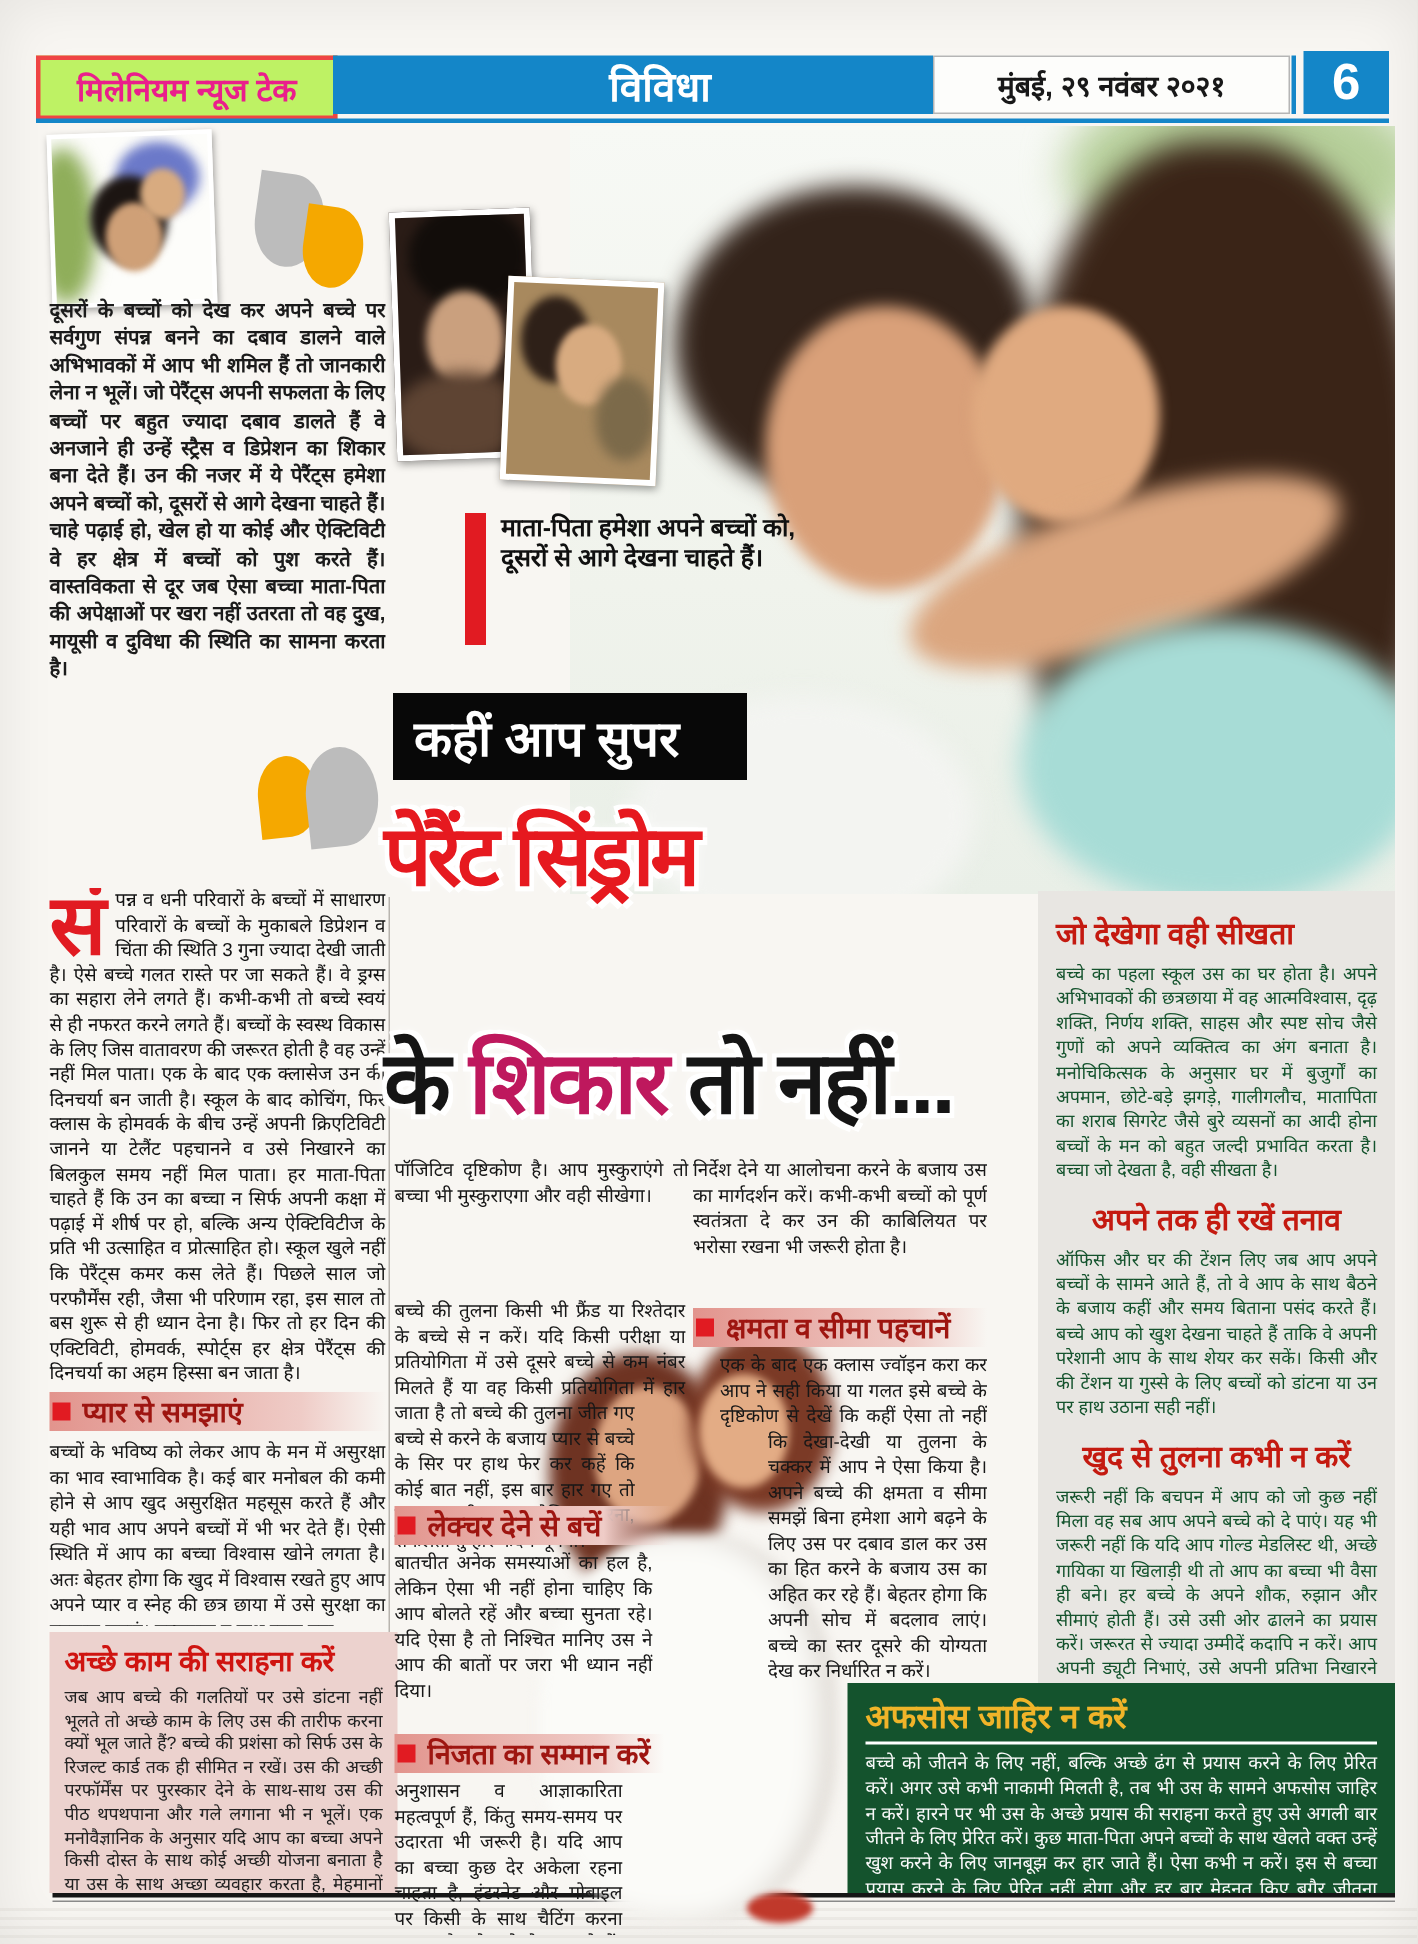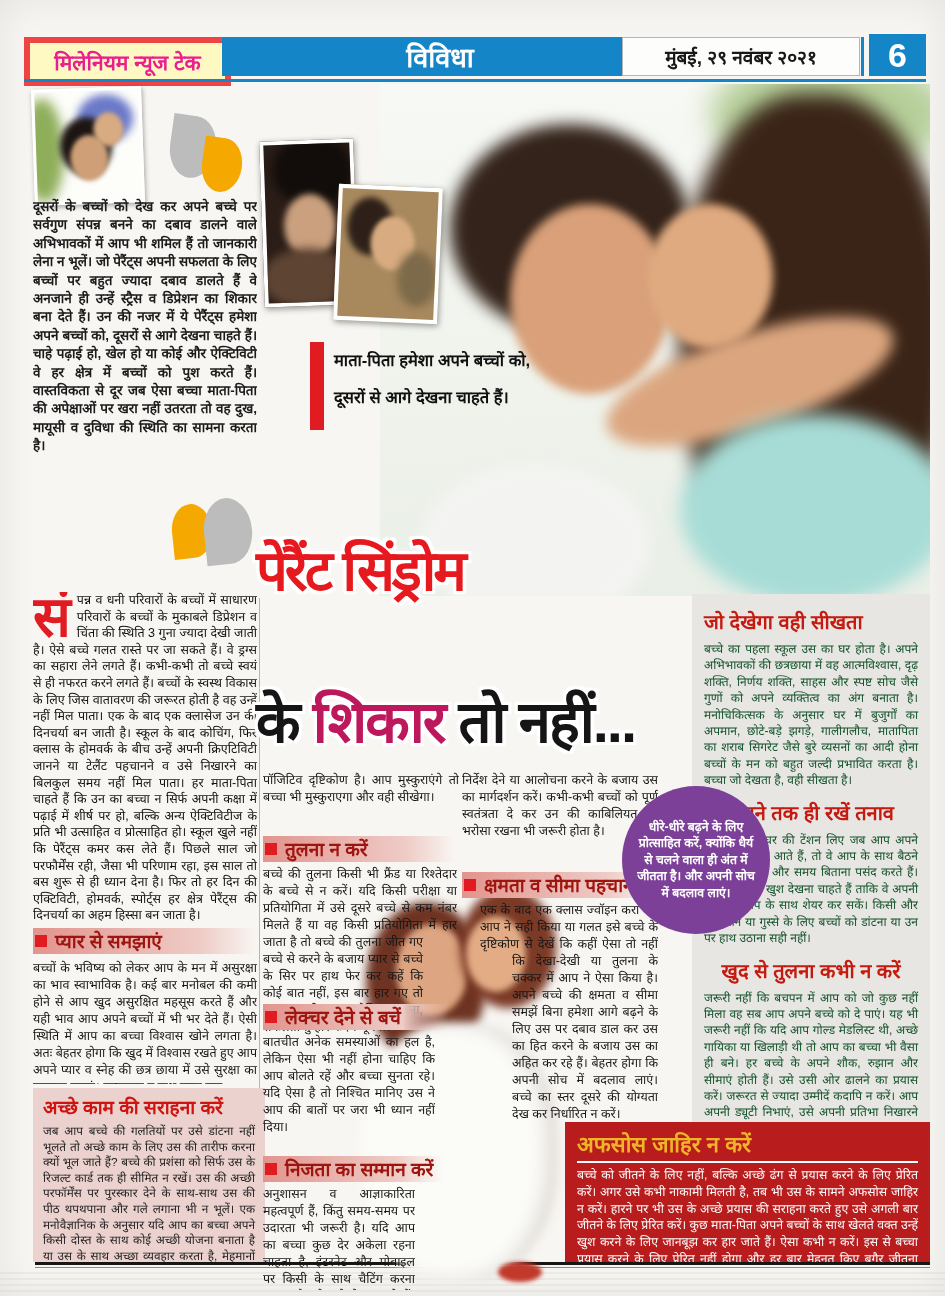--- a/index.html
+++ b/index.html
@@ -1,21 +1,21 @@
 <!DOCTYPE html>
 <html><head>
 <meta charset="utf-8">
 <style>
   html,body{margin:0;padding:0;background:#e9e6e0;}
   #page{position:relative;width:945px;height:1296px;margin:0 auto;background:#f8f6f2;
         font-family:"Liberation Sans","DejaVu Sans",sans-serif;overflow:hidden;
         box-shadow:inset 0 0 40px rgba(0,0,0,.08);}
   .abs{position:absolute;}
   
-  .mast-box{left:24px;top:37px;width:195px;height:37px;background:#fef9c3;border:6px solid #ef4444;
+  .mast-box{left:24px;top:37px;width:195px;height:37px;background:#bef264;border:3px solid #ef4444;
             display:flex;align-items:center;justify-content:center;}
   .mast-box span{color:#ea1e8c;font-weight:bold;font-size:21px;}
   .section-bar{left:222px;top:37px;width:400px;height:39px;background:#1486c8;
                display:flex;align-items:center;justify-content:center;}
   .section-bar span{color:#fff;font-weight:bold;font-size:27px;margin-left:36px;}
   .date-box{left:622px;top:37px;width:236px;height:37px;background:#fdfdfb;border:1px solid #b5b5b5;
             display:flex;align-items:center;justify-content:center;}
   .date-box span{color:#181818;font-weight:bold;font-size:19px;}
   .six-line{left:861px;top:37px;width:3px;height:39px;background:#1486c8;}
   .six-box{left:869px;top:34px;width:57px;height:42px;background:#1486c8;
@@ -50,21 +50,21 @@
   .bodytxt{font-size:12.5px;line-height:17px;text-align:justify;color:#171717;z-index:3;}
   .pyar-head{left:33px;top:928px;width:224px;}
   .pyar-body{left:33px;top:960px;width:224px;height:124px;overflow:hidden;position:absolute;}
   .pink-box{left:33px;top:1088px;width:232px;height:174px;background:#ecd2ce;padding:6px 10px;
             box-sizing:border-box;overflow:hidden;z-index:3;}
   .pink-box h3{margin:0 0 4px 0;font-size:19px;color:#cf1410;font-weight:bold;}
   .pink-box p{margin:0;font-size:11.8px;line-height:15.6px;text-align:justify;color:#222;}
   
   .caption{left:310px;top:342px;width:230px;height:88px;display:flex;z-index:6;}
   .caption .bar{width:14px;background:#e11b22;flex:0 0 auto;}
-  .caption .ct{padding-left:10px;font-size:16.5px;font-weight:bold;line-height:37px;color:#101010;}
+  .caption .ct{padding-left:10px;font-size:16.5px;font-weight:bold;line-height:20px;color:#101010;}
   
   .kicker{left:262px;top:462px;width:236px;height:58px;background:#080808;z-index:6;
           display:flex;align-items:center;}
   .kicker span{color:#fff;font-weight:bold;font-size:33px;padding-left:14px;white-space:nowrap;}
   .head-main{left:256px;top:530px;z-index:6;font-size:56px;font-weight:800;color:#e6191f;
              letter-spacing:-3px;white-space:nowrap;
              text-shadow:-3px -3px 0 #fff,3px -3px 0 #fff,-3px 3px 0 #fff,3px 3px 0 #fff,0 0 10px #fff;}
   .head-sub{left:256px;top:680px;z-index:6;font-size:58px;font-weight:800;color:#151515;
             letter-spacing:-2px;white-space:nowrap;
             text-shadow:-3px -3px 0 #fff,3px -3px 0 #fff,-3px 3px 0 #fff,3px 3px 0 #fff,0 0 10px #fff;}
@@ -89,21 +89,21 @@
           z-index:7;display:flex;align-items:center;justify-content:center;box-sizing:border-box;
           padding:16px 15px;text-align:center;}
   .circle span{color:#fff;font-size:12.3px;line-height:16.4px;font-weight:bold;}
   
   .gray-box{left:692px;top:594px;width:238px;height:530px;background:#e8e6e2;z-index:2;
             box-sizing:border-box;padding:10px 12px;overflow:hidden;}
   .gray-box h3{margin:4px 0 6px 0;font-size:20px;font-weight:bold;color:#c41a10;}
   .gray-box h3.ctr{text-align:center;}
   .gray-box p{margin:0 0 10px 0;font-size:12px;line-height:16.4px;text-align:justify;color:#14532d;}
   
-  .black-box{left:565px;top:1122px;width:365px;height:140px;background:#b91c1c;z-index:6;
+  .black-box{left:565px;top:1122px;width:365px;height:140px;background:#14532d;z-index:6;
              box-sizing:border-box;padding:6px 12px;overflow:hidden;}
   .black-box h3{margin:0 0 4px 0;font-size:22px;font-weight:bold;color:#f0b429;
                 border-bottom:2px solid #fff;padding-bottom:3px;}
   .black-box p{margin:0;font-size:12.3px;line-height:16.8px;text-align:justify;color:#fafafa;}
   
   .vrule{left:259px;top:598px;width:1px;height:660px;background:#b8b4ae;z-index:2;}
   .bottom-rule-a{left:35px;top:1262px;width:895px;height:3px;background:#161616;}
   .bottom-rule-b{left:35px;top:1267px;width:895px;height:1px;background:#8a8a8a;}
   .ghost{left:0;top:1272px;width:945px;height:24px;opacity:.25;
          background:repeating-linear-gradient(180deg,#cfcbc4 0 2px,transparent 2px 6px);}
@@ -188,31 +188,30 @@
   <div class="abs pink-box">
     <h3>अच्छे काम की सराहना करें</h3>
     <p>जब आप बच्चे की गलतियों पर उसे डांटना नहीं भूलते तो अच्छे काम के लिए उस की तारीफ करना क्यों भूल जाते हैं? बच्चे की प्रशंसा को सिर्फ उस के रिजल्ट कार्ड तक ही सीमित न रखें। उस की अच्छी परफॉर्मेंस पर पुरस्कार देने के साथ-साथ उस की पीठ थपथपाना और गले लगाना भी न भूलें। एक मनोवैज्ञानिक के अनुसार यदि आप का बच्चा अपने किसी दोस्त के साथ कोई अच्छी योजना बनाता है या उस के साथ अच्छा व्यवहार करता है, मेहमानों के साथ तमीज से पेश आता है, दूसरे की भावनाओं पर चोट पहुंचाने पर क्षमा याचना करता है तो भी उस की प्रशंसा करें। ऐसा न करने पर उस का दिल टूट जाएगा।</p>
   </div>
 
   <div class="abs caption">
     <div class="bar"></div>
     <div class="ct">माता-पिता हमेशा अपने बच्चों को, दूसरों से आगे देखना चाहते हैं।</div>
   </div>
 
+  <div class="abs kicker">
+    <span>कहीं आप सुपर</span>
+  </div>
   <div class="abs head-main">पेरैंट सिंड्रोम</div>
   <div class="abs head-sub">
     <span>के </span><span class="hl">शिकार</span><span> तो नहीं...</span>
   </div>
 
   <div class="abs bodytxt colA-cont">पॉजिटिव दृष्टिकोण है। आप मुस्कुराएंगे तो बच्चा भी मुस्कुराएगा और वही सीखेगा।</div>
 
-  <div class="abs strip-head tulna-head">
-    <span class="sq"></span>
-    <span class="t">तुलना न करें</span>
-  </div>
   <div class="abs bodytxt tulna-body">
     <span class="sp1"></span>
     <span class="sp2"></span>
     <span>बच्चे की तुलना किसी भी फ्रैंड या रिश्तेदार के बच्चे से न करें। यदि किसी परीक्षा या प्रतियोगिता में उसे दूसरे बच्चे से कम नंबर मिलते हैं या वह किसी प्रतियोगिता में हार जाता है तो बच्चे की तुलना जीत गए बच्चे से करने के बजाय प्यार से बच्चे के सिर पर हाथ फेर कर कहें कि कोई बात नहीं, इस बार हार गए तो क्या अगली बार कोशिश करना, सफलता तुम्हारे कदम चूमेगी।</span>
   </div>
 
   <div class="abs strip-head lect-head">
     <span class="sq"></span>
     <span class="t">लेक्चर देने से बचें</span>
   </div>
@@ -229,23 +228,20 @@
   <div class="abs strip-head ksham-head">
     <span class="sq"></span>
     <span class="t">क्षमता व सीमा पहचानें</span>
   </div>
   <div class="abs bodytxt ksham-body">
     <span class="sq1"></span>
     <span class="sq2"></span>
     <span>एक के बाद एक क्लास ज्वॉइन करा कर आप ने सही किया या गलत इसे बच्चे के दृष्टिकोण से देखें कि कहीं ऐसा तो नहीं कि देखा-देखी या तुलना के चक्कर में आप ने ऐसा किया है। अपने बच्चे की क्षमता व सीमा समझें बिना हमेशा आगे बढ़ने के लिए उस पर दबाव डाल कर उस का हित करने के बजाय उस का अहित कर रहे हैं। बेहतर होगा कि अपनी सोच में बदलाव लाएं। बच्चे का स्तर दूसरे की योग्यता देख कर निर्धारित न करें।</span>
   </div>
 
-  <div class="abs circle">
-    <span>धीरे-धीरे बढ़ने के लिए प्रोत्साहित करें, क्योंकि धैर्य से चलने वाला ही अंत में जीतता है। और अपनी सोच में बदलाव लाएं।</span>
-  </div>
 
   <div class="abs gray-box">
     <h3>जो देखेगा वही सीखता</h3>
     <p>बच्चे का पहला स्कूल उस का घर होता है। अपने अभिभावकों की छत्रछाया में वह आत्मविश्वास, दृढ़ शक्ति, निर्णय शक्ति, साहस और स्पष्ट सोच जैसे गुणों को अपने व्यक्तित्व का अंग बनाता है। मनोचिकित्सक के अनुसार घर में बुजुर्गों का अपमान, छोटे-बड़े झगड़े, गालीगलौच, मातापिता का शराब सिगरेट जैसे बुरे व्यसनों का आदी होना बच्चों के मन को बहुत जल्दी प्रभावित करता है। बच्चा जो देखता है, वही सीखता है।</p>
     <h3 class="ctr">अपने तक ही रखें तनाव</h3>
     <p>ऑफिस और घर की टेंशन लिए जब आप अपने बच्चों के सामने आते हैं, तो वे आप के साथ बैठने के बजाय कहीं और समय बिताना पसंद करते हैं। बच्चे आप को खुश देखना चाहते हैं ताकि वे अपनी परेशानी आप के साथ शेयर कर सकें। किसी और की टेंशन या गुस्से के लिए बच्चों को डांटना या उन पर हाथ उठाना सही नहीं।</p>
     <h3 class="ctr">खुद से तुलना कभी न करें</h3>
     <p>जरूरी नहीं कि बचपन में आप को जो कुछ नहीं मिला वह सब आप अपने बच्चे को दे पाएं। यह भी जरूरी नहीं कि यदि आप गोल्ड मेडलिस्ट थी, अच्छे गायिका या खिलाड़ी थी तो आप का बच्चा भी वैसा ही बने। हर बच्चे के अपने शौक, रुझान और सीमाएं होती हैं। उसे उसी ओर ढालने का प्रयास करें। जरूरत से ज्यादा उम्मीदें कदापि न करें। आप अपनी ड्यूटी निभाएं, उसे अपनी प्रतिभा निखारने के लिए सही प्रोत्साहन व वातावरण पैदा करें।</p>
   </div>
 

